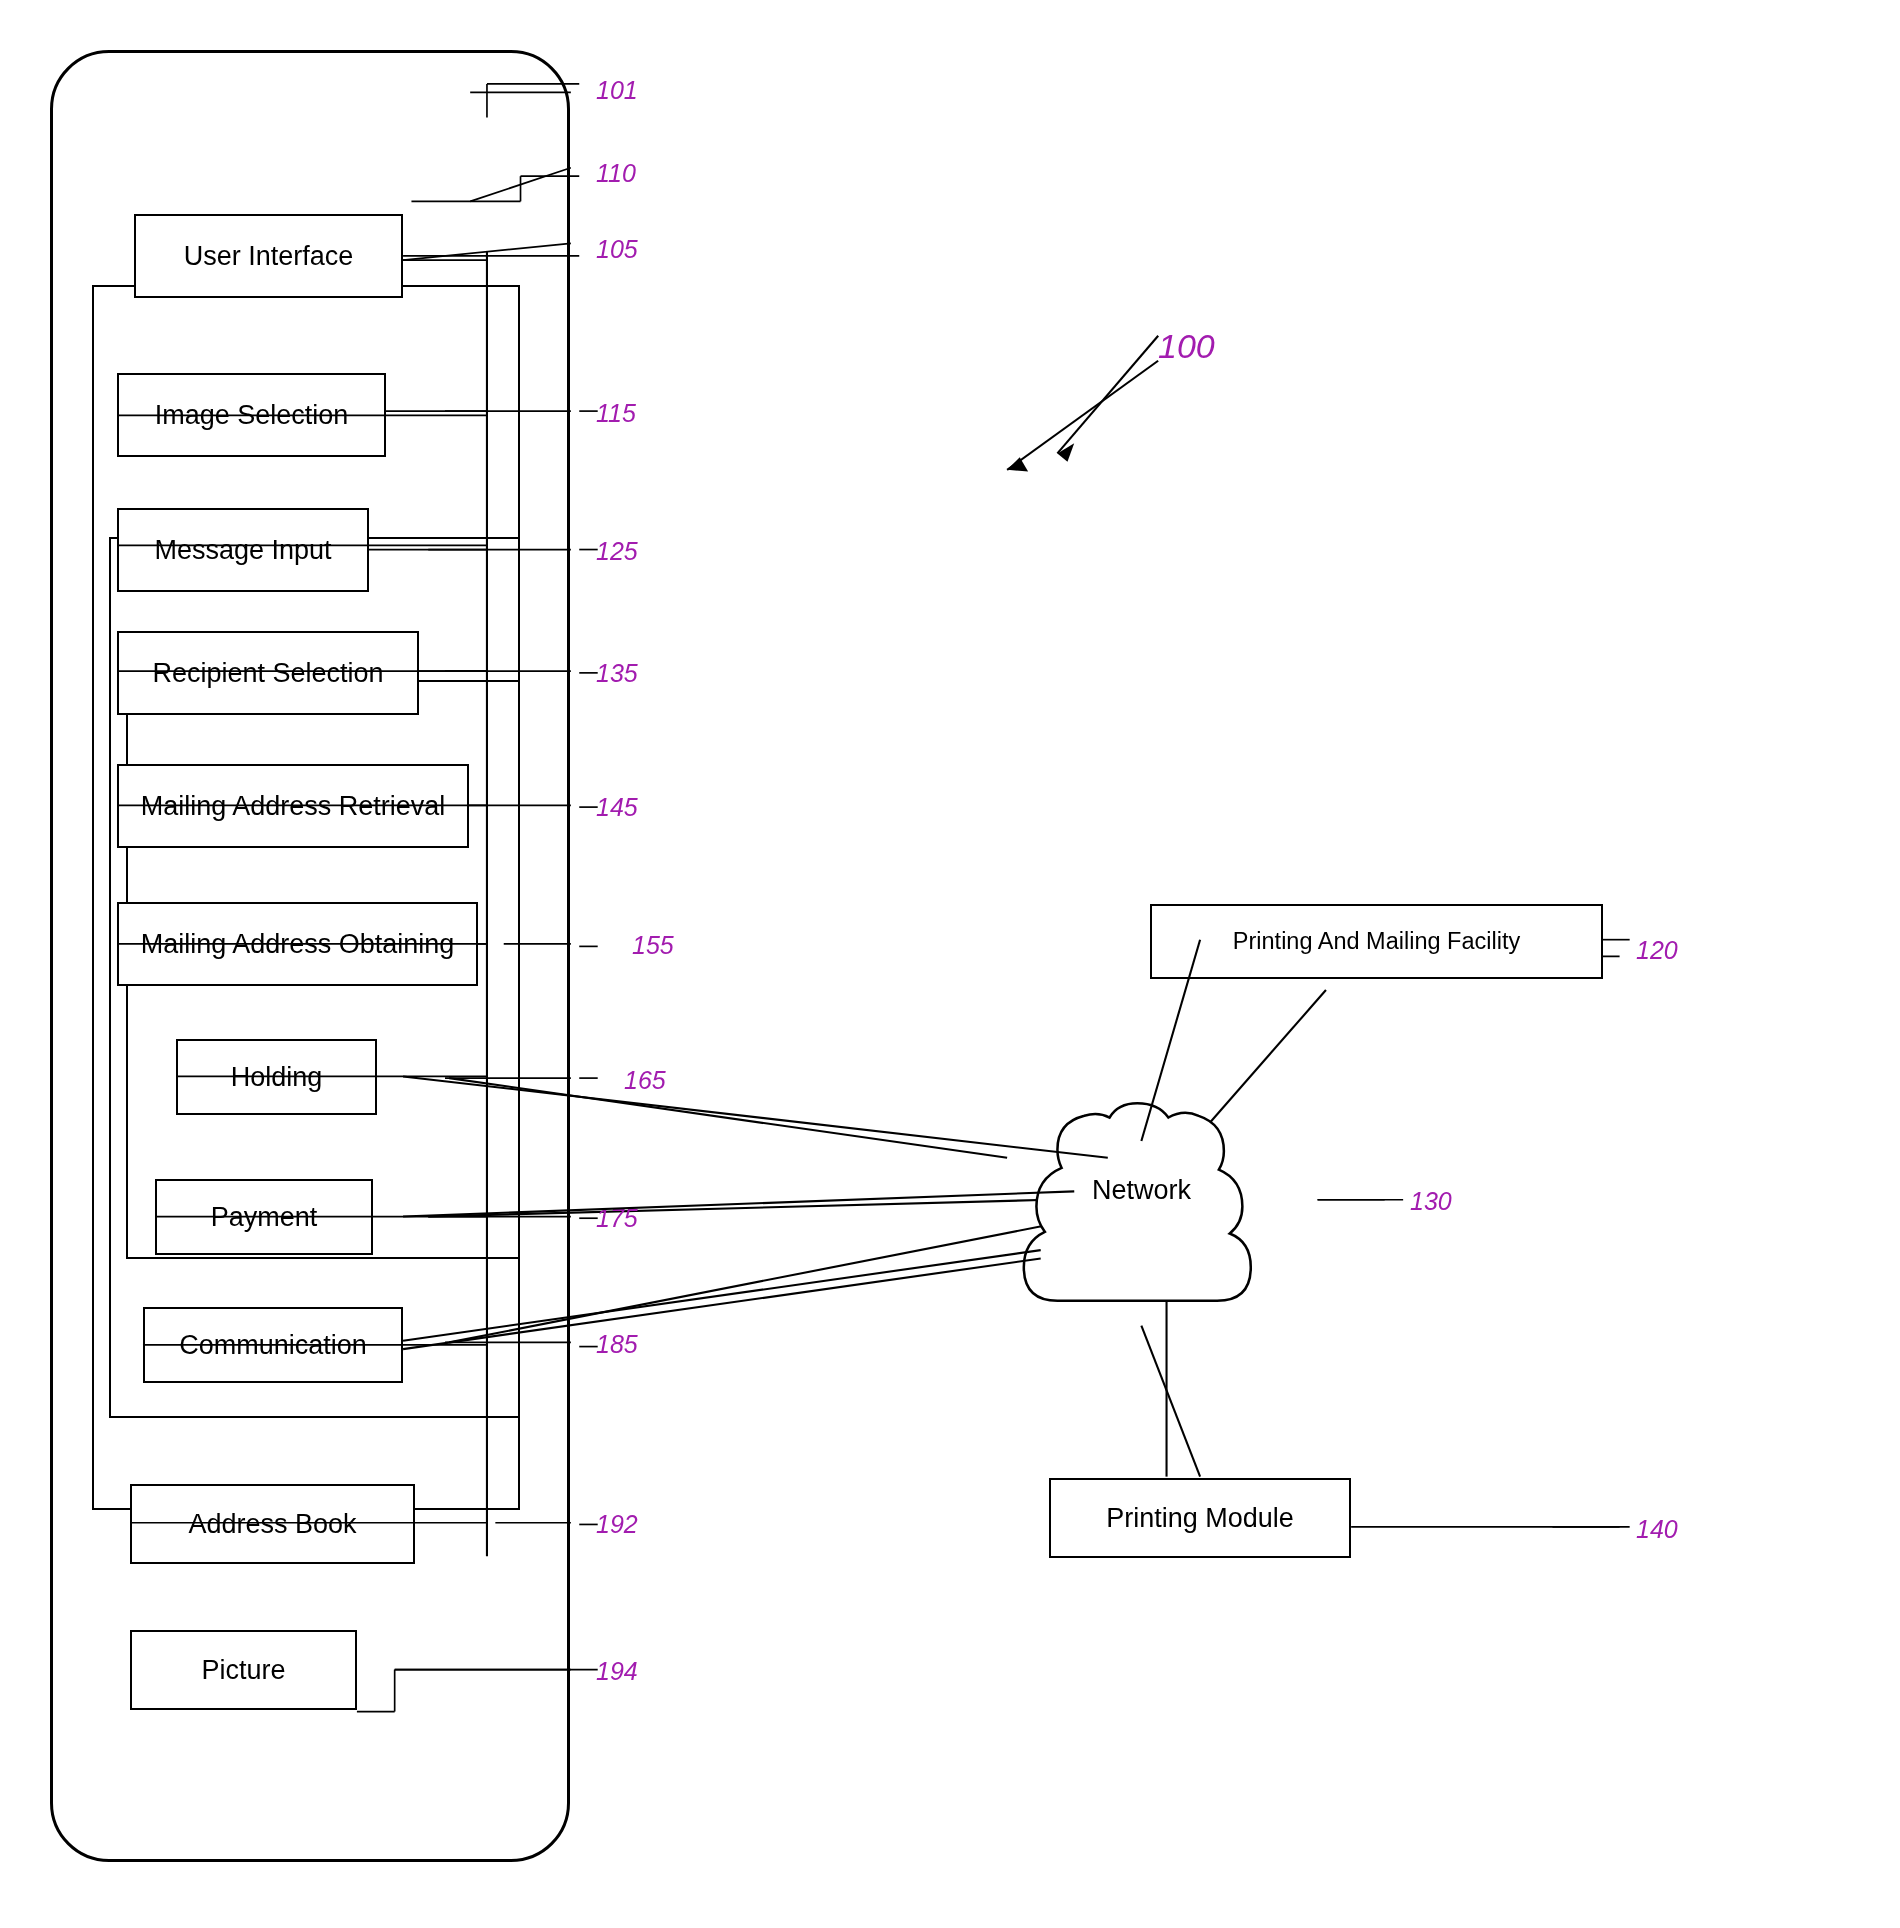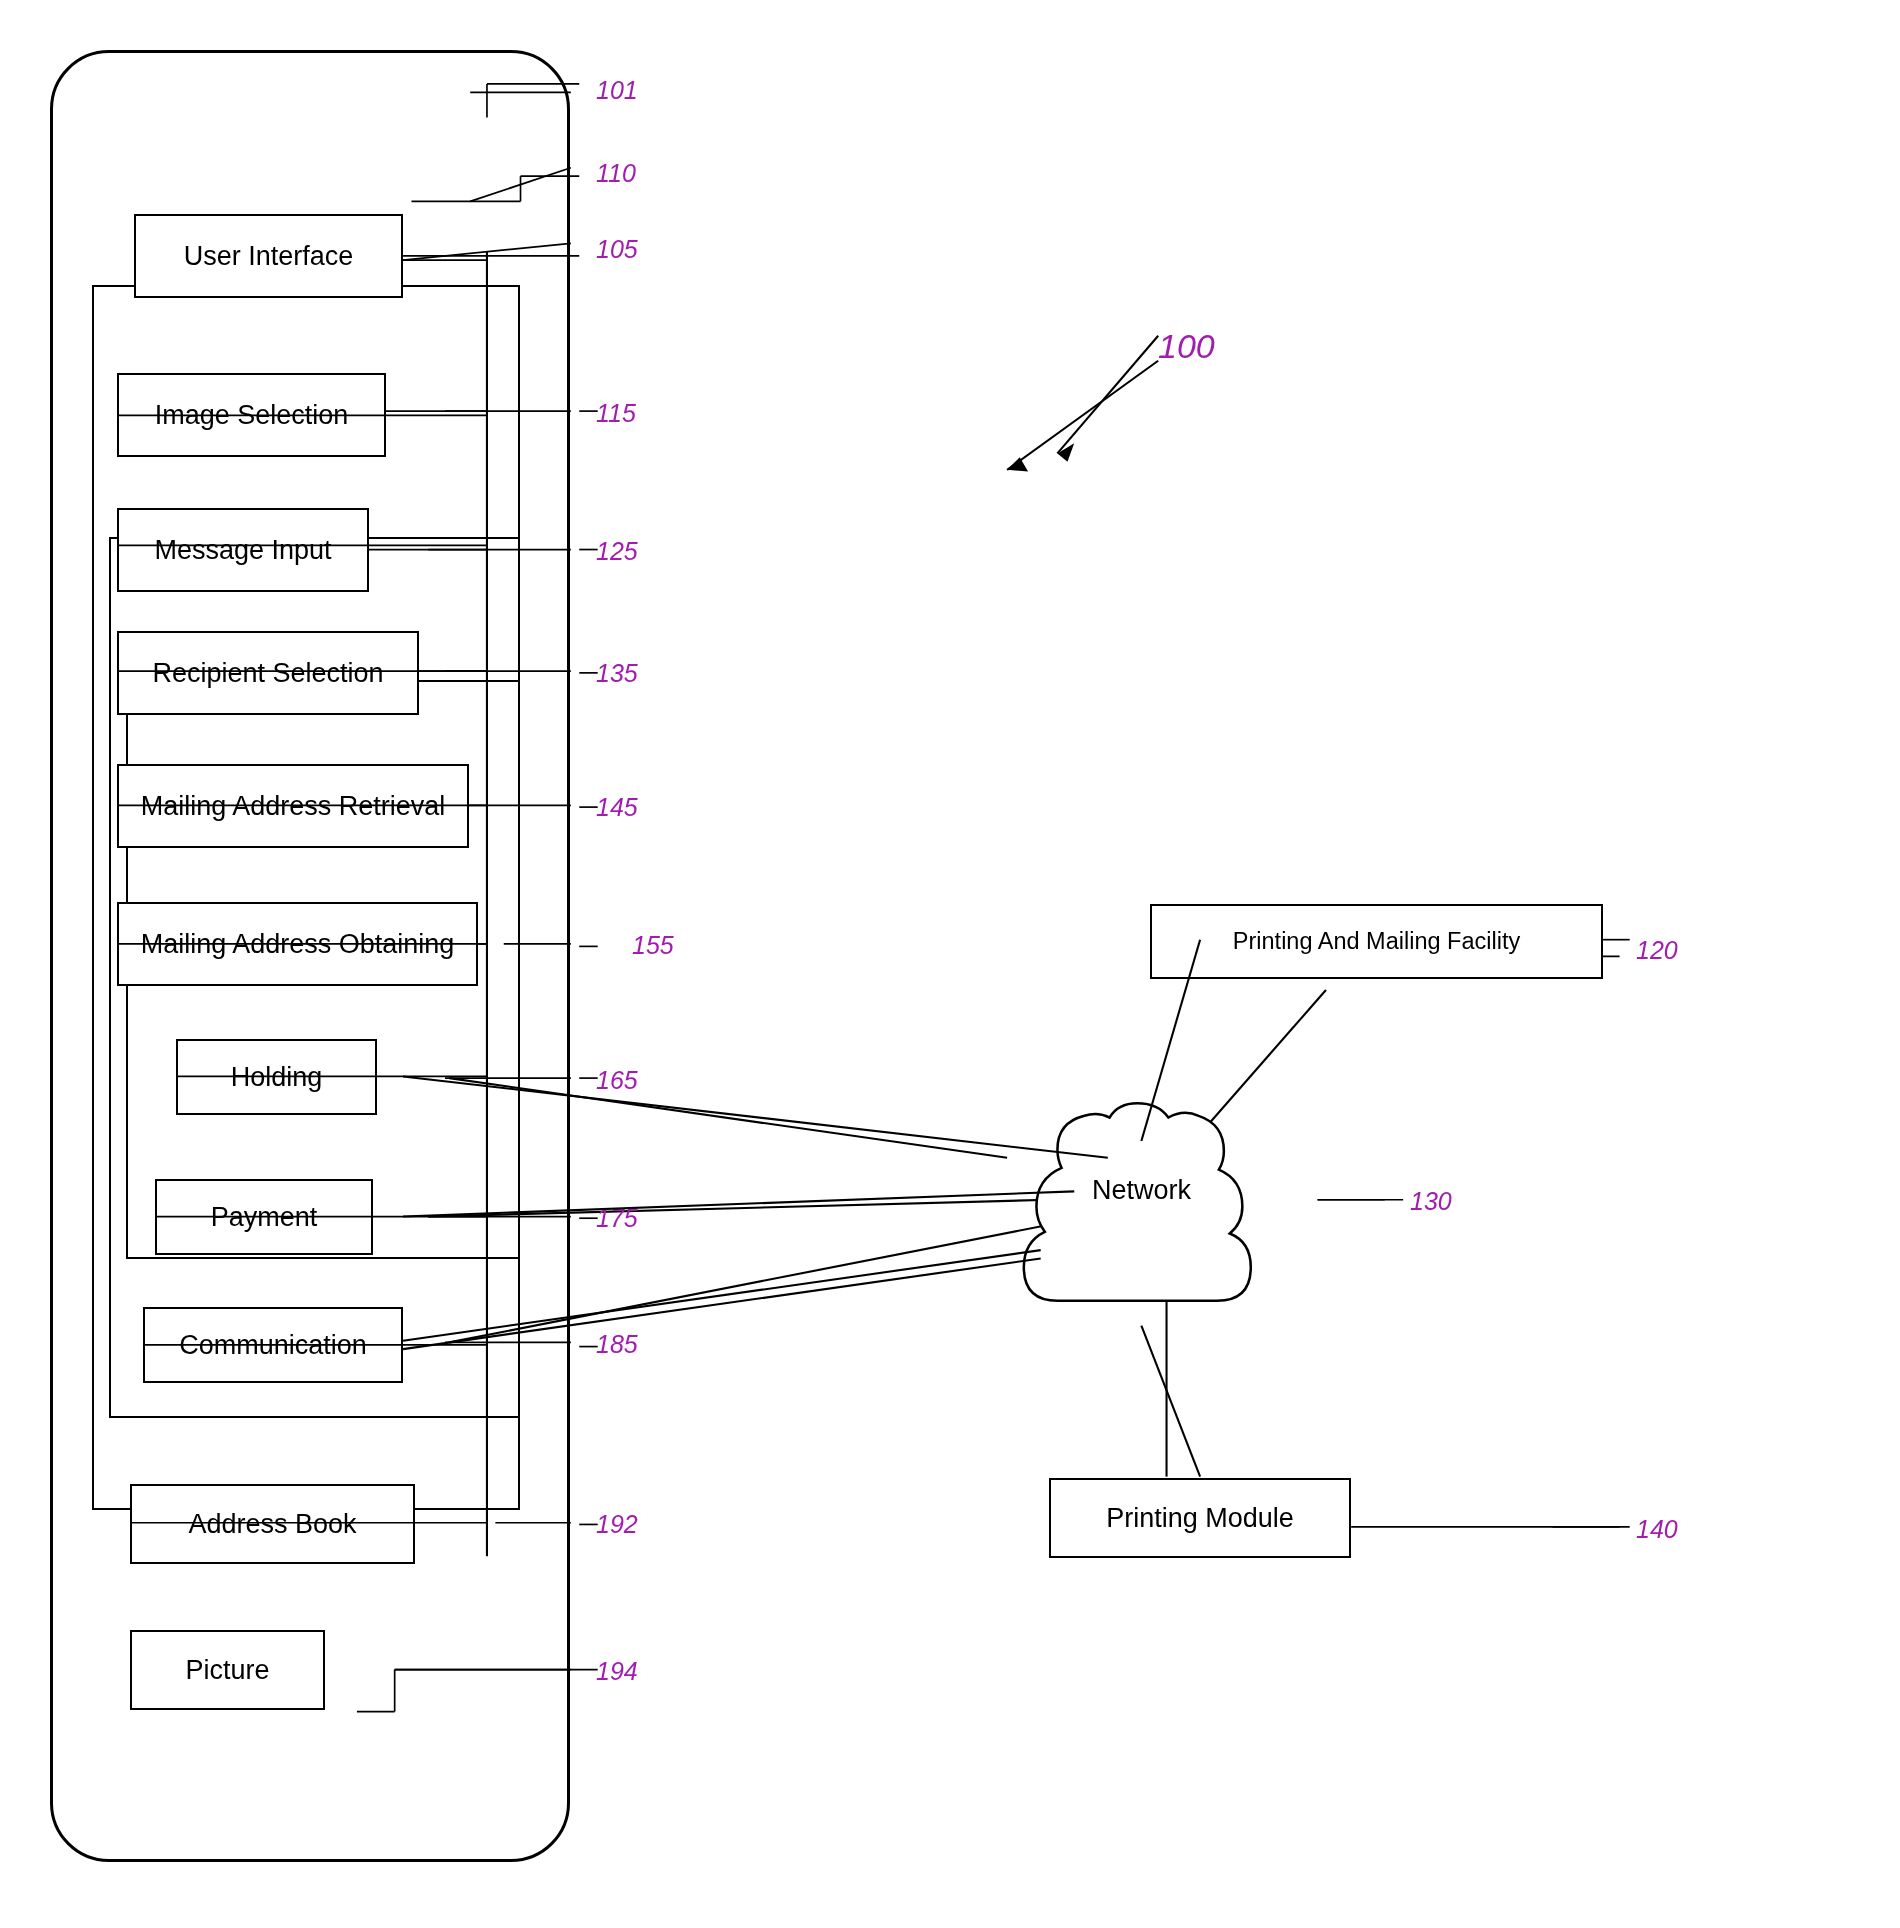--- a/index.html
+++ b/index.html
@@ -194,21 +194,21 @@
   </div>
 
   <div class="module-box" style="left: 143px; top: 1307px; width: 260px; height: 76px;">
     <span>Communication</span>
   </div>
 
   <div class="module-box" style="left: 130px; top: 1484px; width: 285px; height: 80px;">
     <span>Address Book</span>
   </div>
 
-  <div class="module-box" style="left: 130px; top: 1630px; width: 195px; height: 80px;">
+  <div class="module-box" style="left: 130px; top: 1630px; width: 227px; height: 80px;">
     <span>Picture</span>
   </div>
 
   <div class="module-box" style="left: 1150px; top: 896px; width: 453px; height: 75px; font-size: 23.5px; margin-top: 8px;">
     <span>Printing And Mailing Facility</span>
   </div>
 
   <div style="position: absolute; left: 1007px; top: 1099px; width: 269px; height: 227px;">
     <svg width="269" height="227" viewBox="0 0 320 270">
 
@@ -248,21 +248,21 @@
   <div class="label" style="left: 596px; top: 399px;">115</div>
 
   <div class="label" style="left: 596px; top: 537px;">125</div>
 
   <div class="label" style="left: 596px; top: 659px;">135</div>
 
   <div class="label" style="left: 596px; top: 793px;">145</div>
 
   <div class="label" style="left: 596px; top: 931px; margin-left: 36px;">155</div>
 
-  <div class="label" style="left: 596px; top: 1066px; text-align: right;">165</div>
+  <div class="label" style="left: 624px; top: 1066px; text-align: right;">165</div>
 
   <div class="label" style="left: 596px; top: 1204px;">175</div>
 
   <div class="label" style="left: 596px; top: 1330px;">185</div>
 
   <div class="label" style="left: 596px; top: 1510px;">192</div>
 
   <div class="label" style="left: 596px; top: 1657px;">194</div>
 
   <div class="label" style="left: 1636px; top: 936px;">120</div>

